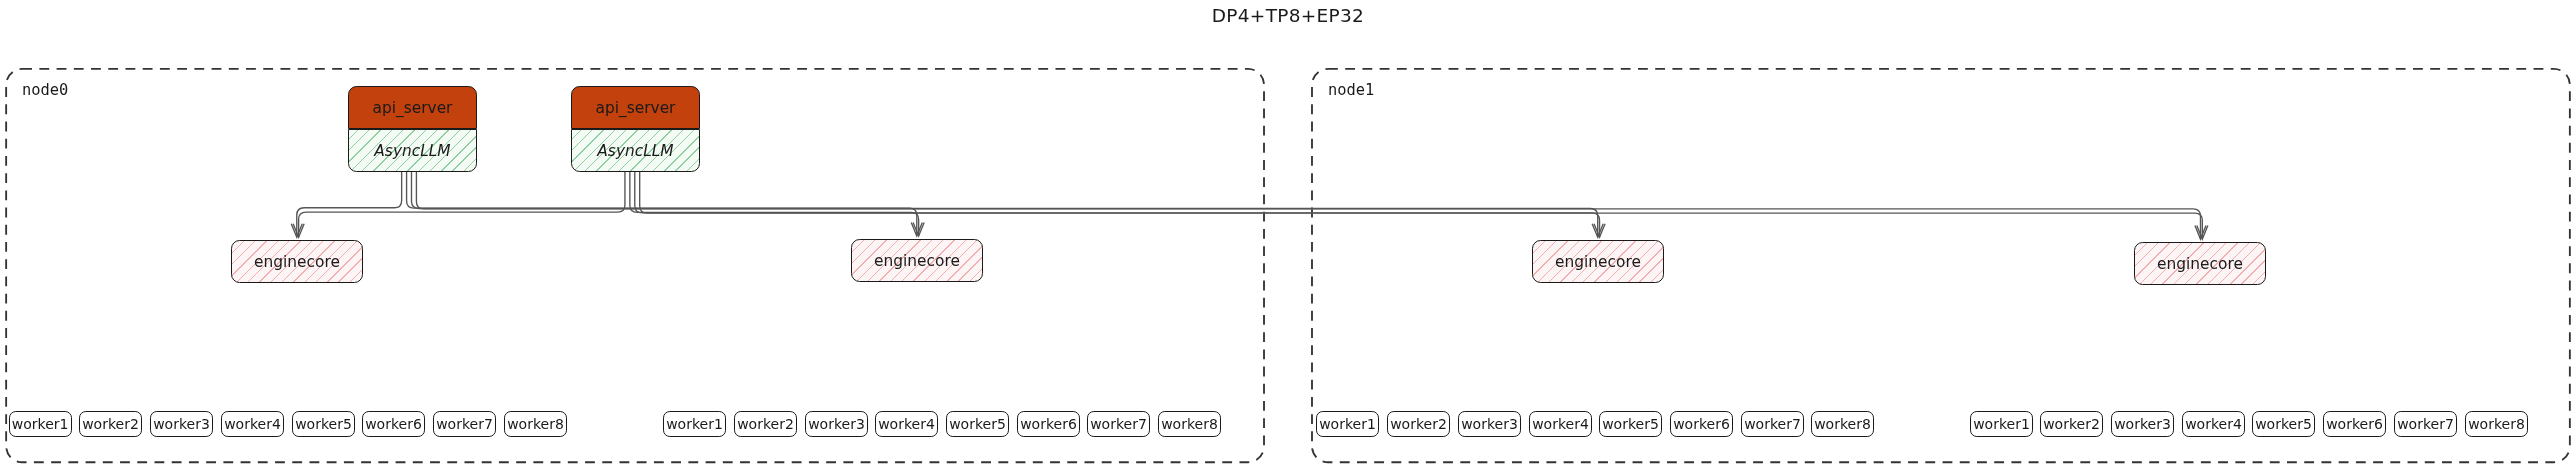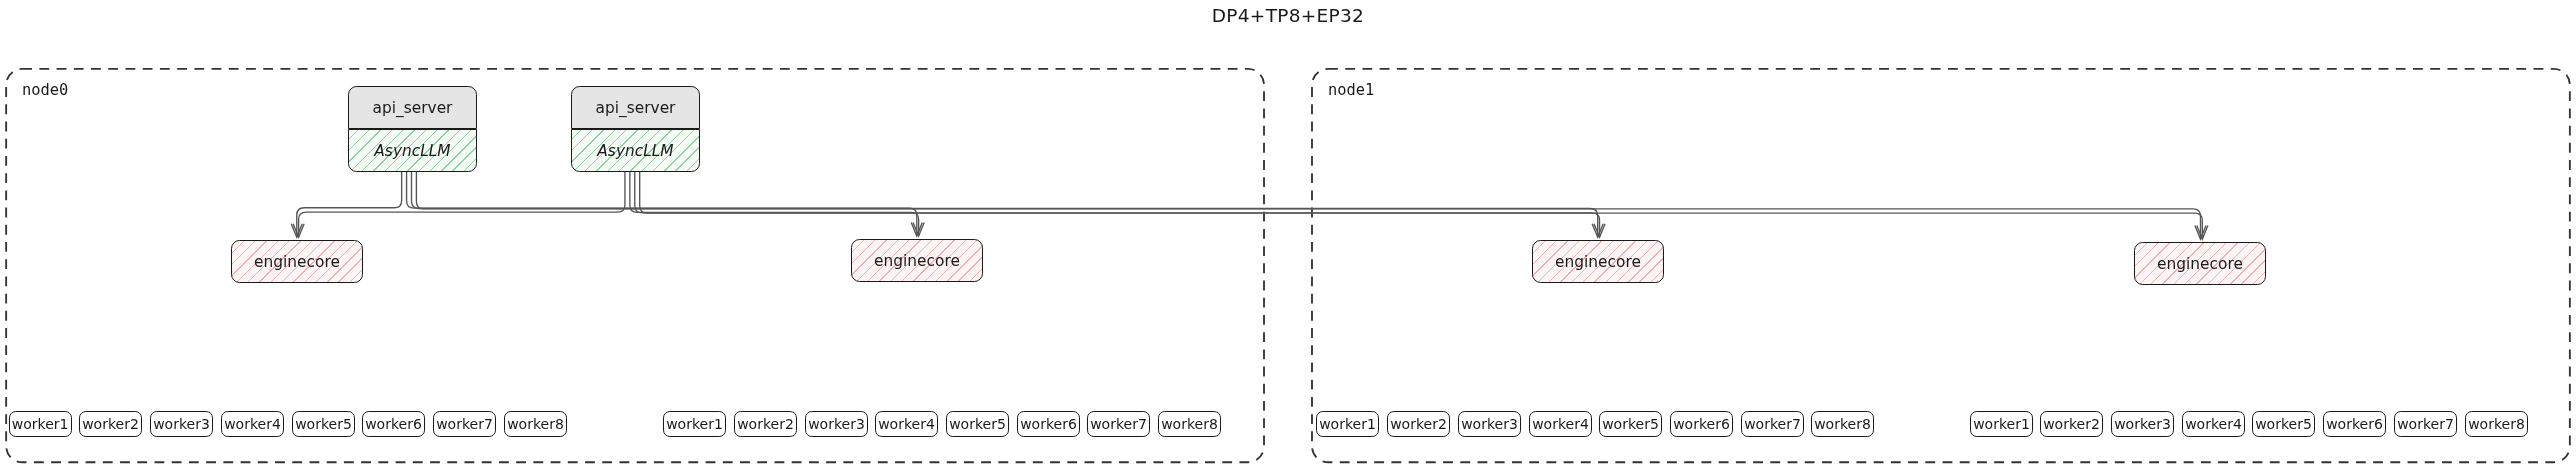--- a/index.html
+++ b/index.html
@@ -65,21 +65,21 @@
     display: flex;
     align-items: center;
     justify-content: center;
     font-size: 15.4px;
     color: #1a1a1a;
     font-family: "DejaVu Sans", sans-serif;
     background: #ffffff;
     white-space: nowrap;
   }
   .box-api {
-    background: #e5e5e5;
+    background: #c2410c;
   }
   .box-async {
     background-color: #f4fbf5;
     background-image: repeating-linear-gradient(
       -45deg,
       rgba(60,170,90,0.55) 0px,
       rgba(60,170,90,0.55) 1px,
       rgba(0,0,0,0) 1px,
       rgba(0,0,0,0) 8px
     );

